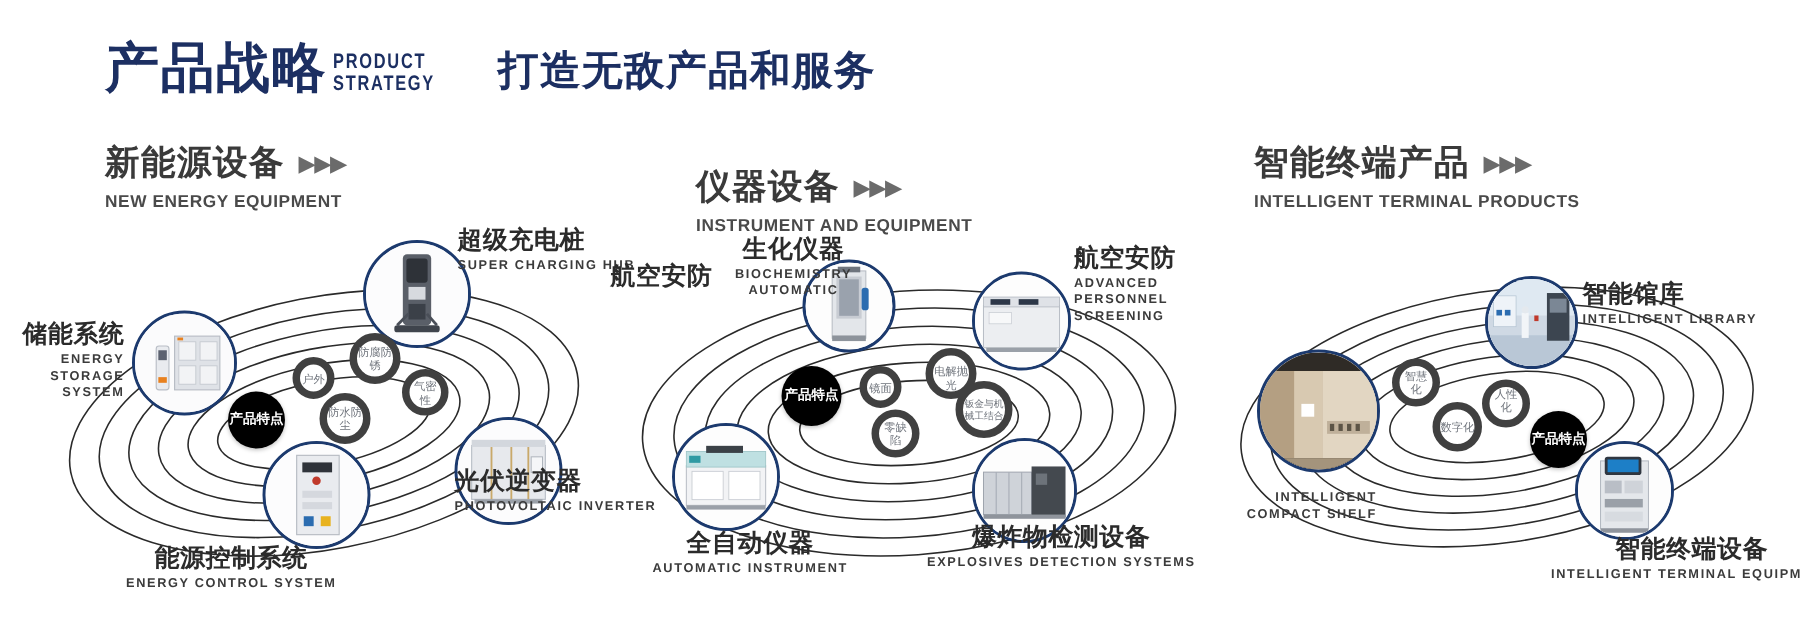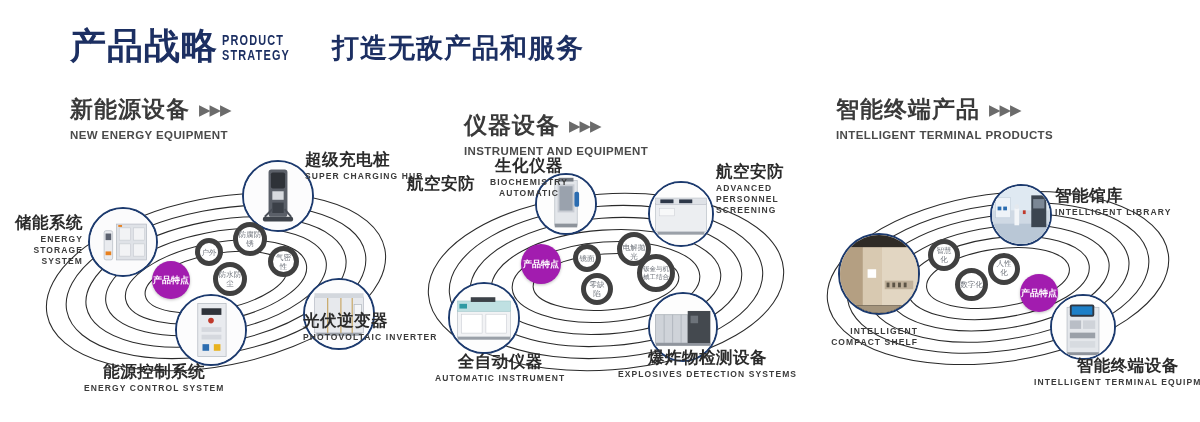--- a/index.html
+++ b/index.html
@@ -66,21 +66,21 @@
   
   .bub{
     position:absolute;border-radius:50%;
     border:5px solid #404040;background:#ffffff;
     color:#6f747c;font-size:7.5px;line-height:9px;
     display:flex;align-items:center;justify-content:center;
     text-align:center;box-sizing:border-box;
     font-family:"DejaVu Sans",sans-serif;
   }
   .bub.core{
-    background:#a21caf;border:none;color:#ffffff;
+    background:#000000;border:none;color:#ffffff;
     font-weight:bold;font-size:9px;line-height:11px;
     box-shadow:0 1px 3px rgba(0,0,0,0.25);
   }
 
   
   .lab{position:absolute;white-space:nowrap;}
   .lab .cn{
     font-size:16.5px;font-weight:bold;color:#2b2b2b;letter-spacing:0.5px;
     line-height:19px;font-family:"DejaVu Sans",sans-serif;
   }

